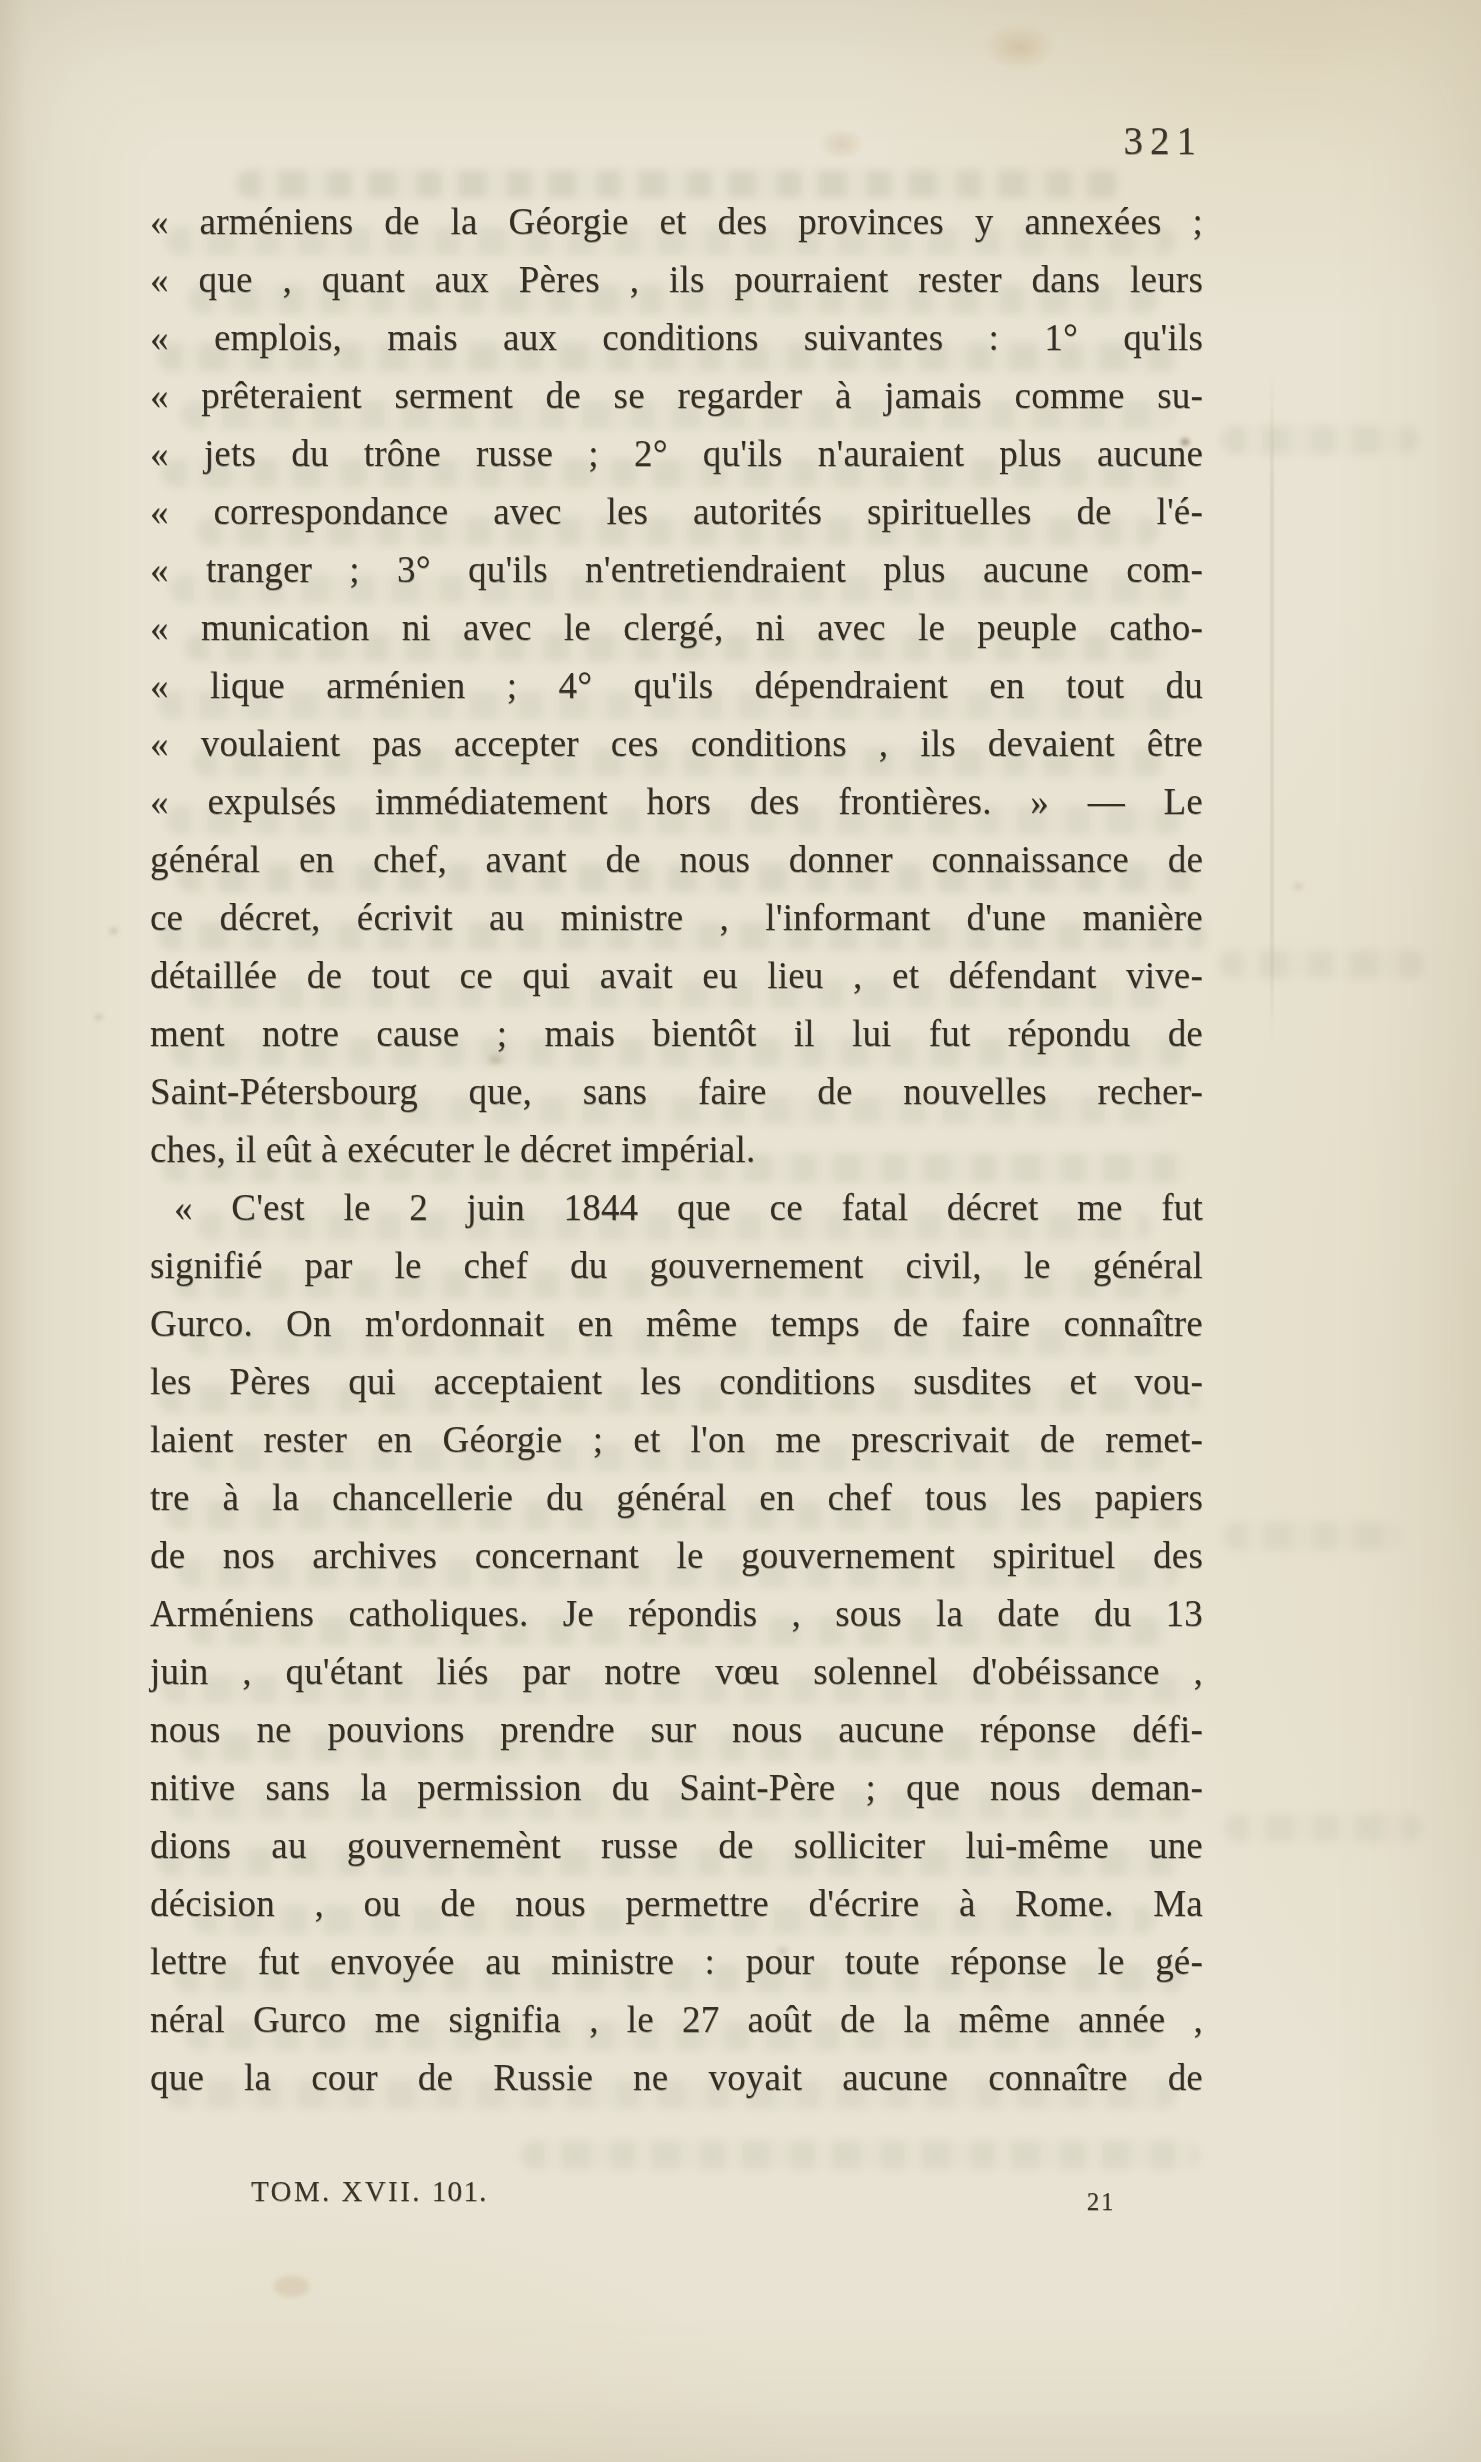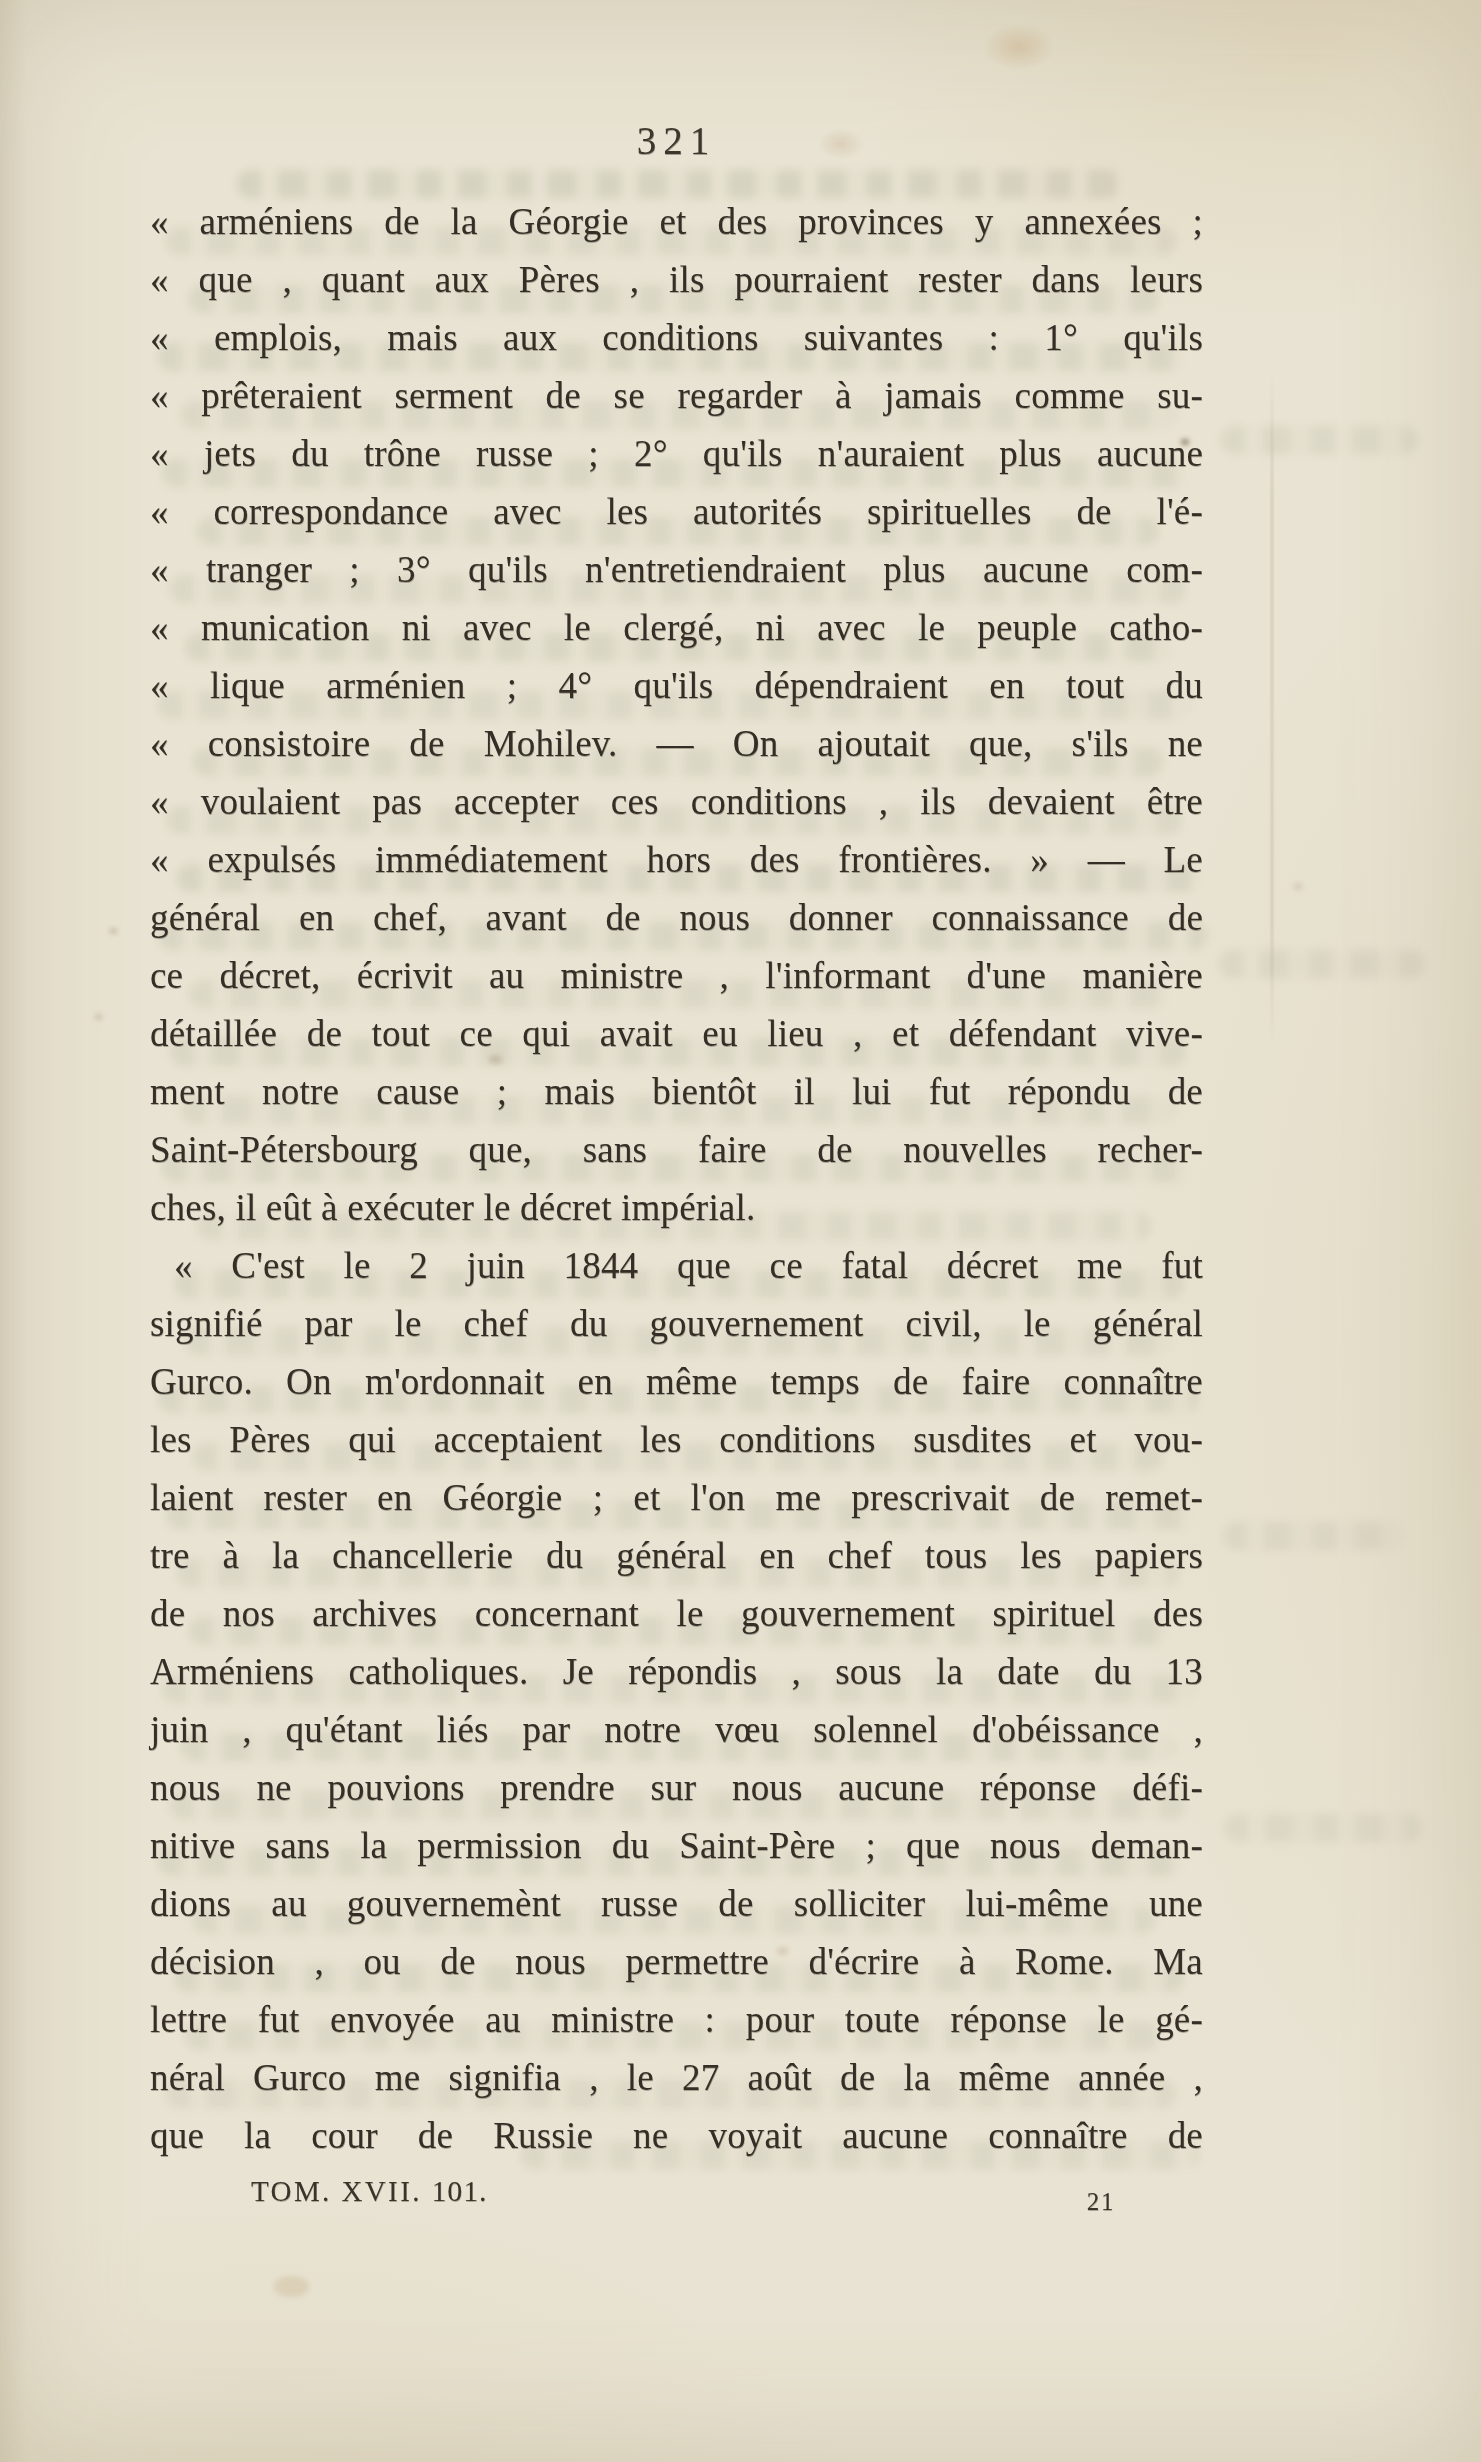--- a/index.html
+++ b/index.html
@@ -16,21 +16,21 @@
       radial-gradient(868px 513px at 18% 104%,  rgba(206,190,150,0.20), rgba(206,190,150,0) 70%),
       linear-gradient(90deg, rgba(128,108,78,0.10), rgba(128,108,78,0) 27px),
       linear-gradient(0deg, #e8e3d2, #e8e3d2);
     box-shadow: inset 0 0 134px rgba(148,126,88,0.26);
     font-family:"Liberation Serif", serif;
     color:#352e26;
   }
   
   #pageno{
     position:absolute;left:150px;top:118px;width:1053px;
-    text-align:center;font-size:39px;letter-spacing:7px;color:#3d362c;
+    text-align:right;font-size:39px;letter-spacing:7px;color:#3d362c;
     text-shadow:0.5px 0.7px 0.6px rgba(56,46,36,0.38);
   }
   
   #lines{position:absolute;left:150px;top:184px;width:1053px;margin-top:9px;}
   .line{
     height:58px;line-height:58px;
     font-size:37px;letter-spacing:0.2px;
     text-align:justify;text-align-last:justify;
     white-space:normal;overflow:visible;
     text-shadow:0.5px 0.7px 0.6px rgba(56,46,36,0.34);
@@ -124,21 +124,20 @@
   <div id="lines">
       <div class="line">« arméniens de la Géorgie et des provinces y annexées ;</div>
       <div class="line">« que , quant aux Pères , ils pourraient rester dans leurs</div>
       <div class="line">« emplois, mais aux conditions suivantes : 1° qu'ils</div>
       <div class="line">« prêteraient serment de se regarder à jamais comme su-</div>
       <div class="line">« jets du trône russe ; 2° qu'ils n'auraient plus aucune</div>
       <div class="line">« correspondance avec les autorités spirituelles de l'é-</div>
       <div class="line">« tranger ; 3° qu'ils n'entretiendraient plus aucune com-</div>
       <div class="line">« munication ni avec le clergé, ni avec le peuple catho-</div>
       <div class="line">« lique arménien ; 4° qu'ils dépendraient en tout du</div>
-      <div class="line">« consistoire de Mohilev. — On ajoutait que, s'ils ne</div>
       <div class="line">« voulaient pas accepter ces conditions , ils devaient être</div>
       <div class="line">« expulsés immédiatement hors des frontières. » — Le</div>
       <div class="line">général en chef, avant de nous donner connaissance de</div>
       <div class="line">ce décret, écrivit au ministre , l'informant d'une manière</div>
       <div class="line">détaillée de tout ce qui avait eu lieu , et défendant vive-</div>
       <div class="line">ment notre cause ; mais bientôt il lui fut répondu de</div>
       <div class="line">Saint-Pétersbourg que, sans faire de nouvelles recher-</div>
       <div class="line end">ches, il eût à exécuter le décret impérial.</div>
       <div class="line in">« C'est le 2 juin 1844 que ce fatal décret me fut</div>
       <div class="line">signifié par le chef du gouvernement civil, le général</div>

